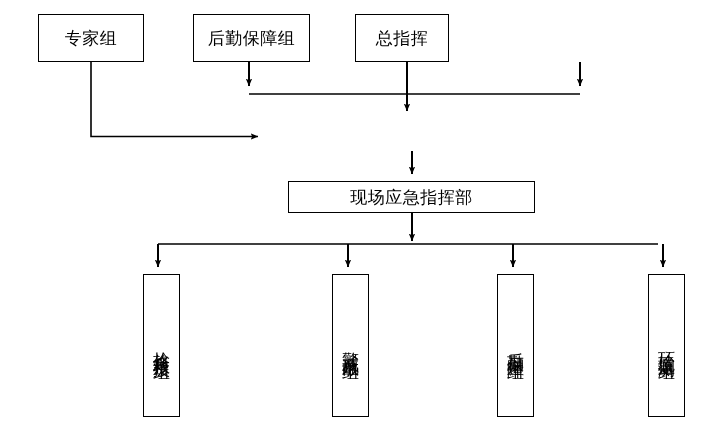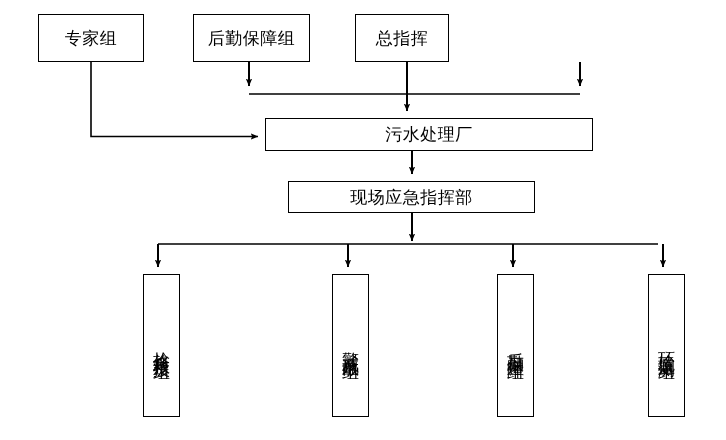--- a/index.html
+++ b/index.html
@@ -101,23 +101,20 @@
 
   <div class="node-box node-horizontal" style="left:193px; top:14px; width:117px; height:48px;">
     <span class="node-label">后勤保障组</span>
   </div>
 
   <div class="node-box node-horizontal" style="left:355px; top:14px; width:94px; height:48px;">
     <span class="node-label">总指挥</span>
   </div>
 
 
-  <div class="node-box node-horizontal" style="left:265px; top:118px; width:328px; height:33px;">
-    <span class="node-label">污水处理厂</span>
-  </div>
 
   <div class="node-box node-horizontal" style="left:288px; top:181px; width:247px; height:32px;">
     <span class="node-label">现场应急指挥部</span>
   </div>
 
   <div class="node-box node-vertical" style="left:143px; top:274px; width:37px; height:143px;">
     <span class="node-label">抢修救援组</span>
   </div>
 
   <div class="node-box node-vertical" style="left:332px; top:274px; width:37px; height:143px;">

